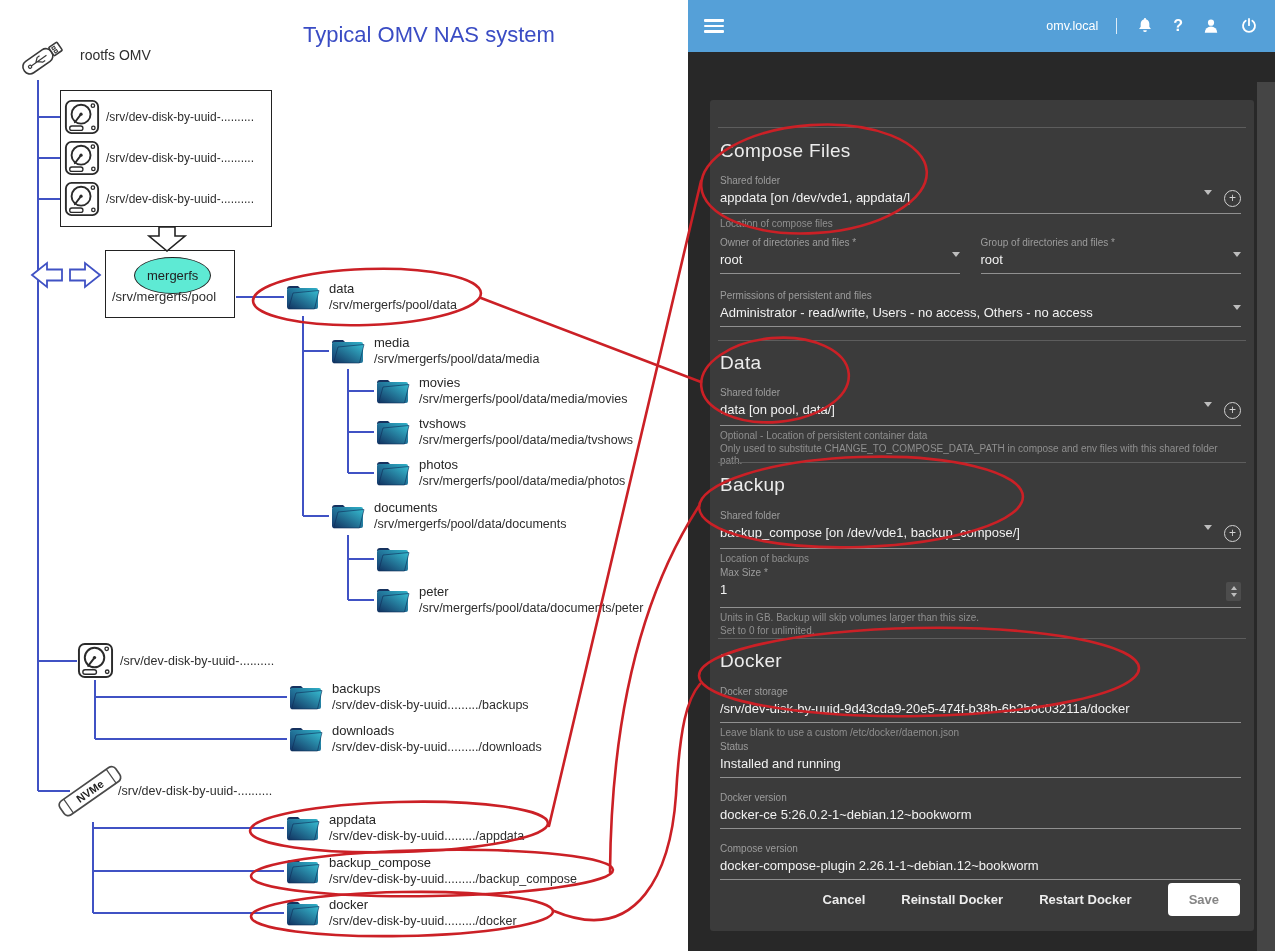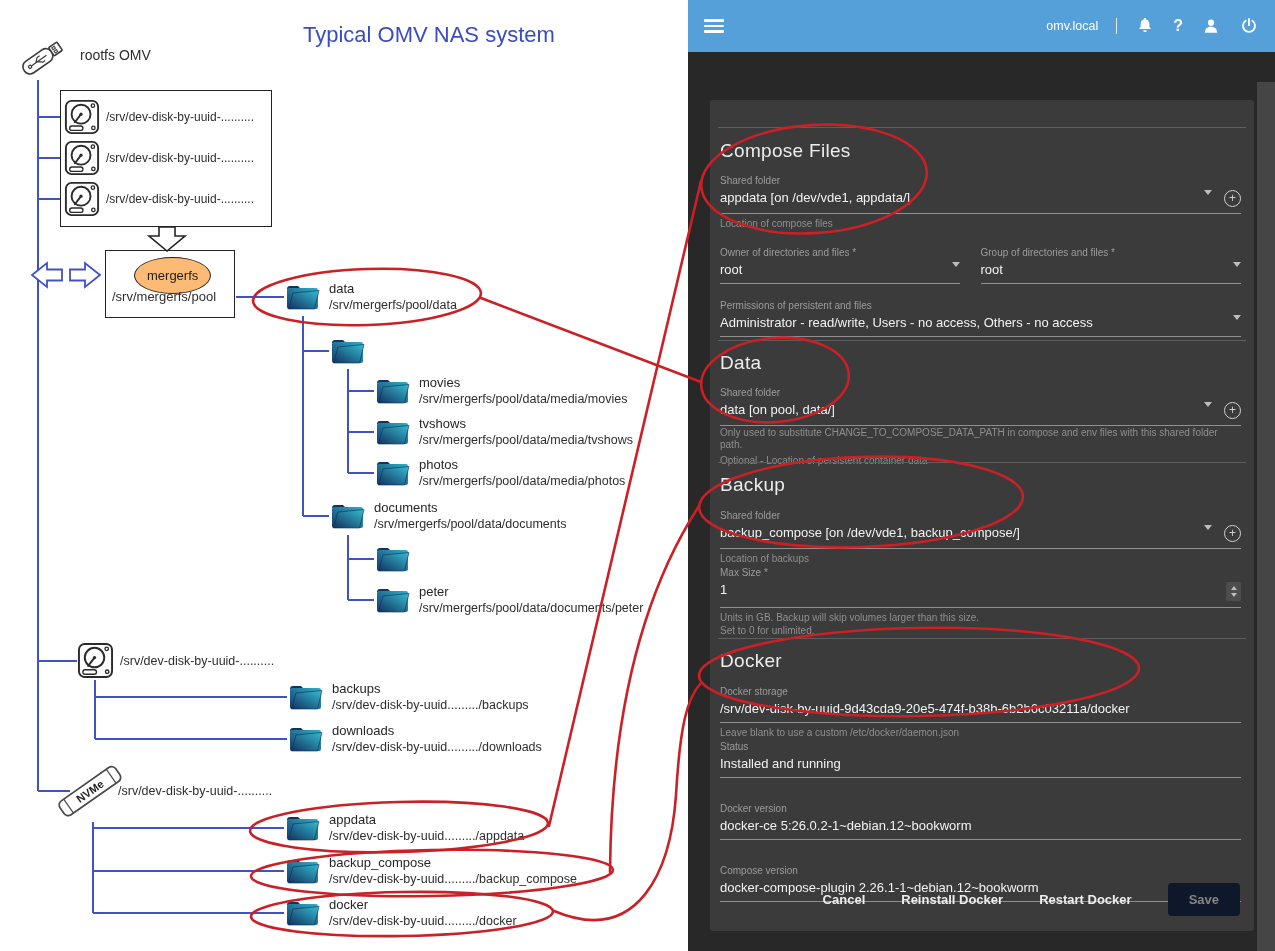--- a/index.html
+++ b/index.html
@@ -10,21 +10,21 @@
   #treelines{position:absolute;left:0;top:0;z-index:1;pointer-events:none}
   .dg-title{position:absolute;left:303px;top:22px;font-size:22px;font-weight:500;color:#3a4cc4;z-index:3}
   .dg-text{position:absolute;color:#2e2e2e;z-index:3}
   .box{position:absolute;border:1.5px solid #222;background:#fff;z-index:2}
   .icon-abs{position:absolute;z-index:3}
   .frow{position:absolute;display:flex;gap:8px;z-index:3}
   .ficon{width:36px;height:30px;margin-top:1px;flex:0 0 auto}
   .fname{font-size:13px;line-height:16px;color:#262626}
   .fpath{font-size:12.5px;line-height:16px;color:#2e2e2e;white-space:nowrap}
   .diskpath{font-size:12px;color:#2e2e2e;white-space:nowrap}
-  .oval{position:absolute;border:1.5px solid #222;border-radius:50%;padding:10px 12px;font-size:13px;color:#222;z-index:3;background:#fdba74}
+  .oval{position:absolute;border:1.5px solid #222;border-radius:50%;padding:10px 12px;font-size:13px;color:#222;z-index:3;background:#5eead4}
   #annot{position:absolute;left:0;top:0;z-index:50;pointer-events:none}
 
   
   .omv-panel{position:absolute;left:688px;top:0;width:587px;height:951px;background:#282828;z-index:10}
   .topbar{position:absolute;left:0;top:0;right:0;height:52px;background:#55a0d8;display:flex;align-items:center;padding:0 16px;box-sizing:border-box}
   .hamburger{width:20px;height:14px;display:flex;flex-direction:column;justify-content:space-between;cursor:pointer}
   .hamburger div{height:2.6px;background:#fff;border-radius:1px}
   .topbar-right{margin-left:auto;display:flex;align-items:center;gap:18px}
   .host{color:#fff;font-size:12.5px}
   .vline{width:1px;height:16px;background:rgba(255,255,255,.8)}
@@ -39,29 +39,29 @@
   .card-topline{position:absolute;left:8px;right:8px;top:27px;height:1px;background:#5d5d5d}
   .divider{position:absolute;left:8px;right:8px;height:1px;background:#5d5d5d}
   .sec{position:absolute;left:10px;right:13px}
   .sec h2{margin:0 0 13px 0;font-size:19px;font-weight:400;color:#ececec;letter-spacing:.3px}
   .flabel{font-size:10px;color:#9c9c9c;line-height:12px}
   .vrow{display:flex;border-bottom:1px solid #909090;padding:3px 0 6px}
   .fvalue{flex:1;font-size:13px;font-weight:500;color:#f2f2f2;white-space:nowrap}
   .chev{width:0;height:0;border-left:4.5px solid transparent;border-right:4.5px solid transparent;border-top:5px solid #bdbdbd;margin-left:10px}
   .plus{margin-left:12px;width:15px;height:15px;border:1.4px solid #d2d2d2;border-radius:50%;font-size:12px;line-height:14px;text-align:center;color:#d2d2d2;cursor:pointer}
   .fhint{font-size:10px;color:#8f8f8f;line-height:12px;margin-top:4px}
-  .row2{display:flex;justify-content:space-between;margin-top:17px}
+  .row2{display:flex;justify-content:space-between;margin-top:7px}
   .col-l{width:46%}.col-r{width:50%}
-  .mt16{margin-top:16px}.mt8{margin-top:25px}.mt2{margin-top:2px}
+  .mt16{margin-top:16px}.mt8{margin-top:14px}.mt2{margin-top:2px}
   .spinner{margin-left:10px;width:15px;height:19px;background:#4d4d4d;border-radius:2px;display:flex;flex-direction:column;align-items:center;justify-content:center;gap:3px;cursor:pointer}
   .tri-up{width:0;height:0;border-left:3.5px solid transparent;border-right:3.5px solid transparent;border-bottom:4px solid #bdbdbd}
   .tri-dn{width:0;height:0;border-left:3.5px solid transparent;border-right:3.5px solid transparent;border-top:4px solid #bdbdbd}
   .footer{position:absolute;right:14px;top:783px;display:flex;align-items:center;gap:36px}
   .tbtn{font-size:13px;font-weight:600;color:#ededed;cursor:pointer;white-space:nowrap}
-  .save-btn{background:#0f172a;color:#858585;font-size:13px;font-weight:600;padding:9px 21px;border-radius:4px}
+  .save-btn{background:#ffffff;color:#858585;font-size:13px;font-weight:600;padding:9px 21px;border-radius:4px}
   .scroll-strip{position:absolute;right:0;top:82px;bottom:0;width:18px;background:#454545}
 </style>
 </head>
 <body>
 
 <svg width="0" height="0" style="position:absolute">
   <defs>
     <linearGradient id="fg1" x1="0" y1="1" x2="1" y2="0">
       <stop offset="0" stop-color="#15386b"></stop>
         <stop offset="1" stop-color="#2fb0c7"></stop>
@@ -163,20 +163,24 @@
     </svg>
   <div>
       <div class="fname">data</div>
        <div class="fpath">/srv/mergerfs/pool/data</div>
     </div>
 </div>
 <div class="frow" style="left:330px;top:335px">
   <svg class="ficon">
       <use href="#sym-folder"></use>
     </svg>
+  <div>
+      <div class="fname">media</div>
+       <div class="fpath">/srv/mergerfs/pool/data/media</div>
+    </div>
 </div>
 <div class="frow" style="left:375px;top:375px">
   <svg class="ficon">
       <use href="#sym-folder"></use>
     </svg>
   <div>
       <div class="fname">movies</div>
        <div class="fpath">/srv/mergerfs/pool/data/media/movies</div>
     </div>
 </div>
@@ -351,22 +355,22 @@
     <div class="divider" style="top:240px"></div>
 
     <div class="sec" style="top:252px">
       <h2>Data</h2>
       <div class="flabel">Shared folder</div>
       <div class="vrow">
         <span class="fvalue">data [on pool, data/]</span>
         <span class="chev"></span>
         <span class="plus">+</span>
       </div>
+      <div class="fhint">Optional - Location of persistent container data</div>
       <div class="fhint" style="margin-top:1px">Only used to substitute CHANGE_TO_COMPOSE_DATA_PATH in compose and env files with this shared folder path.</div>
-      <div class="fhint">Optional - Location of persistent container data</div>
     </div>
 
     <div class="divider" style="top:362px"></div>
 
     <div class="sec" style="top:374px">
       <h2>Backup</h2>
       <div class="flabel" style="margin-top:14px">Shared folder</div>
       <div class="vrow">
         <span class="fvalue">backup_compose [on /dev/vde1, backup_compose/]</span>
         <span class="chev"></span>

